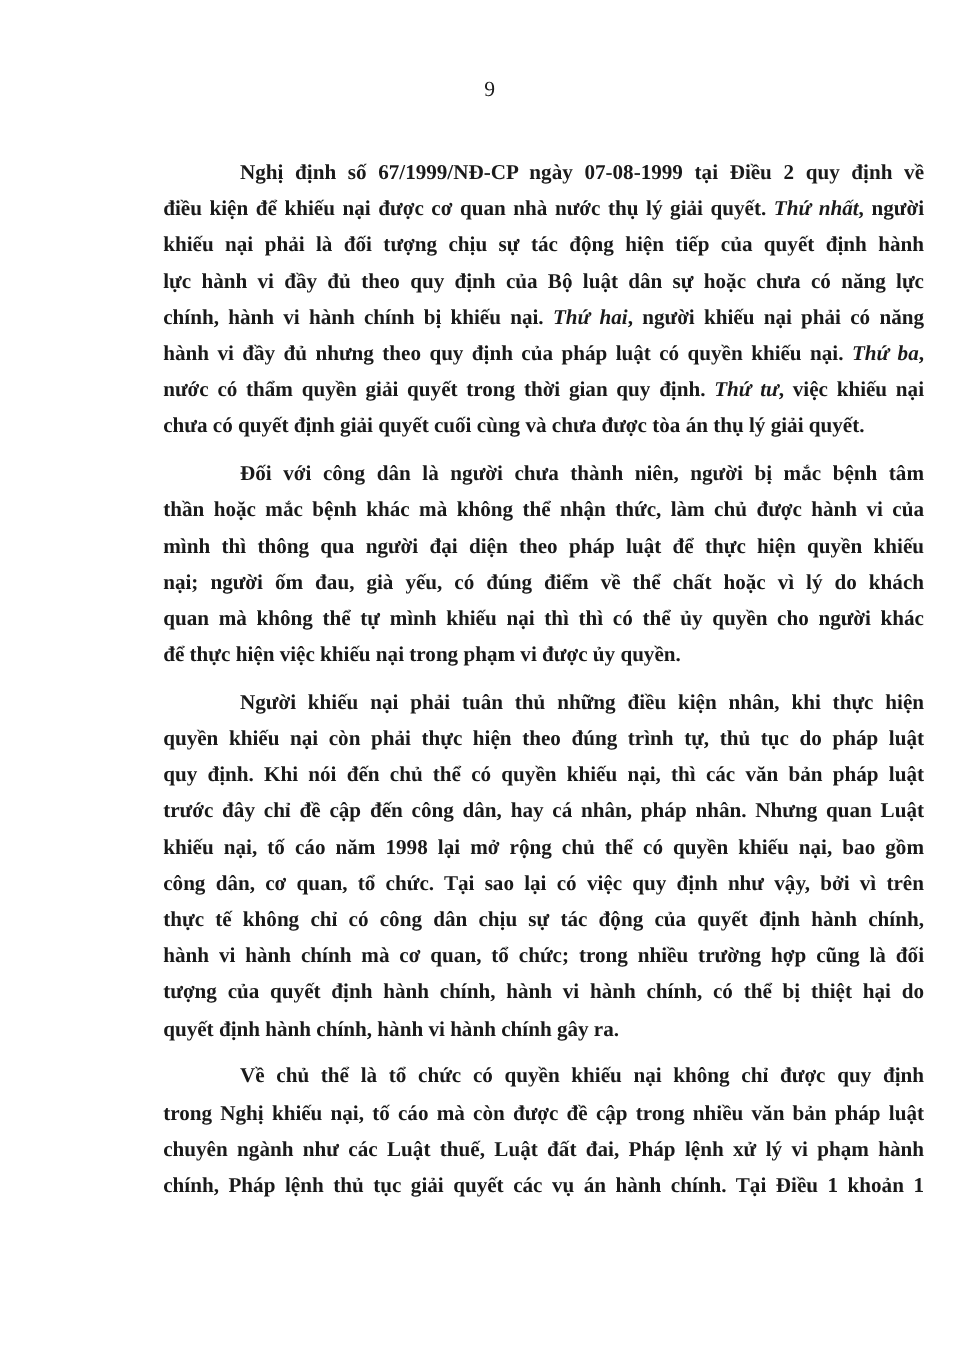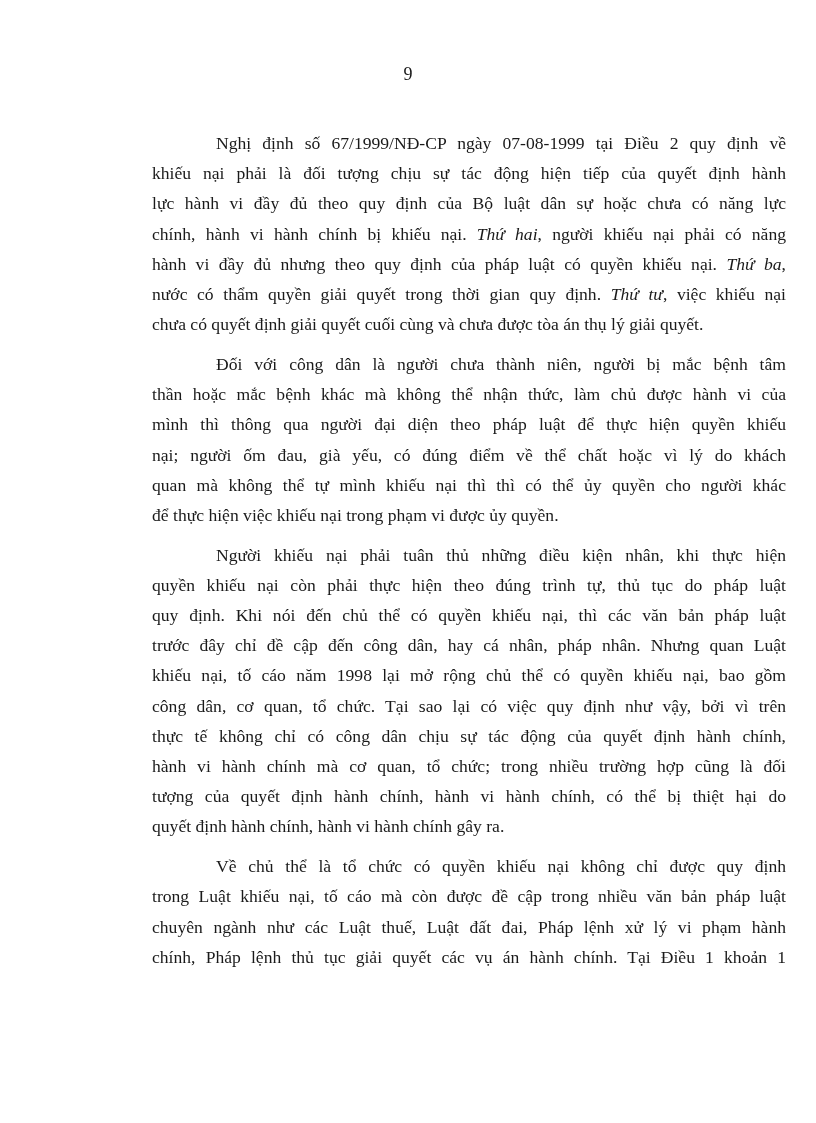--- a/index.html
+++ b/index.html
@@ -7,21 +7,21 @@
     .page {
       position: absolute; left: 0; top: 0; width: 816px; height: 1123px;
       background: #ffffff; color: #1a1a1a;
       font-family: "Liberation Serif", "DejaVu Serif", serif;
     }
     .page-number {
       position: absolute; top: 62px; left: 0; width: 100%;
       text-align: center; font-size: 18px; line-height: 24px;
     }
     .body-text {
-      position: absolute; left: 152px; top: 128px; width: 634px;
+      position: absolute; left: 136px; top: 128px; width: 634px; font-weight: bold;
     }
     .para {
       margin: 0 0 9.5px 0;
       font-size: 17.6px; line-height: 30.2px;
       text-align: justify; text-indent: 64px;
       text-align-last: left;
     }
     .para .line {
       display: block; text-align: justify; text-align-last: justify;
       text-indent: 0; white-space: nowrap;
@@ -31,20 +31,21 @@
     em { font-style: italic; }
   </style>
 </head>
 <body>
 
 <div class="page">
   <div class="page-number">9</div>
   <div class="body-text">
     <p class="para">
         <span class="line first">Nghị định số 67/1999/NĐ-CP ngày 07-08-1999 tại Điều 2 quy định về</span>
+        <span class="line">điều kiện để khiếu nại được cơ quan nhà nước thụ lý giải quyết. <em>Thứ nhất</em>, người</span>
         <span class="line">khiếu nại phải là đối tượng chịu sự tác động hiện tiếp của quyết định hành</span>
         <span class="line">lực hành vi đầy đủ theo quy định của Bộ luật dân sự hoặc chưa có năng lực</span>
         <span class="line">chính, hành vi hành chính bị khiếu nại. <em>Thứ hai</em>, người khiếu nại phải có năng</span>
         <span class="line">hành vi đầy đủ nhưng theo quy định của pháp luật có quyền khiếu nại. <em>Thứ ba</em>,</span>
         <span class="line">nước có thẩm quyền giải quyết trong thời gian quy định. <em>Thứ tư</em>, việc khiếu nại</span>
         <span class="line last">chưa có quyết định giải quyết cuối cùng và chưa được tòa án thụ lý giải quyết.</span>
       </p>
     <p class="para">
         <span class="line first">Đối với công dân là người chưa thành niên, người bị mắc bệnh tâm</span>
         <span class="line">thần hoặc mắc bệnh khác mà không thể nhận thức, làm chủ được hành vi của</span>
@@ -60,18 +61,18 @@
         <span class="line">trước đây chỉ đề cập đến công dân, hay cá nhân, pháp nhân. Nhưng quan Luật</span>
         <span class="line">khiếu nại, tố cáo năm 1998 lại mở rộng chủ thể có quyền khiếu nại, bao gồm</span>
         <span class="line">công dân, cơ quan, tổ chức. Tại sao lại có việc quy định như vậy, bởi vì trên</span>
         <span class="line">thực tế không chỉ có công dân chịu sự tác động của quyết định hành chính,</span>
         <span class="line">hành vi hành chính mà cơ quan, tổ chức; trong nhiều trường hợp cũng là đối</span>
         <span class="line">tượng của quyết định hành chính, hành vi hành chính, có thể bị thiệt hại do</span>
         <span class="line last">quyết định hành chính, hành vi hành chính gây ra.</span>
       </p>
     <p class="para">
         <span class="line first">Về chủ thể là tổ chức có quyền khiếu nại không chỉ được quy định</span>
-        <span class="line">trong Luật khiếu nại, tố cáo mà còn được đề cập trong nhiều văn bản pháp luật</span>
+        <span class="line">trong Nghị khiếu nại, tố cáo mà còn được đề cập trong nhiều văn bản pháp luật</span>
         <span class="line">chuyên ngành như các Luật thuế, Luật đất đai, Pháp lệnh xử lý vi phạm hành</span>
         <span class="line">chính, Pháp lệnh thủ tục giải quyết các vụ án hành chính. Tại Điều 1 khoản 1</span>
       </p>
   </div>
 </div>
 
 </body></html>

